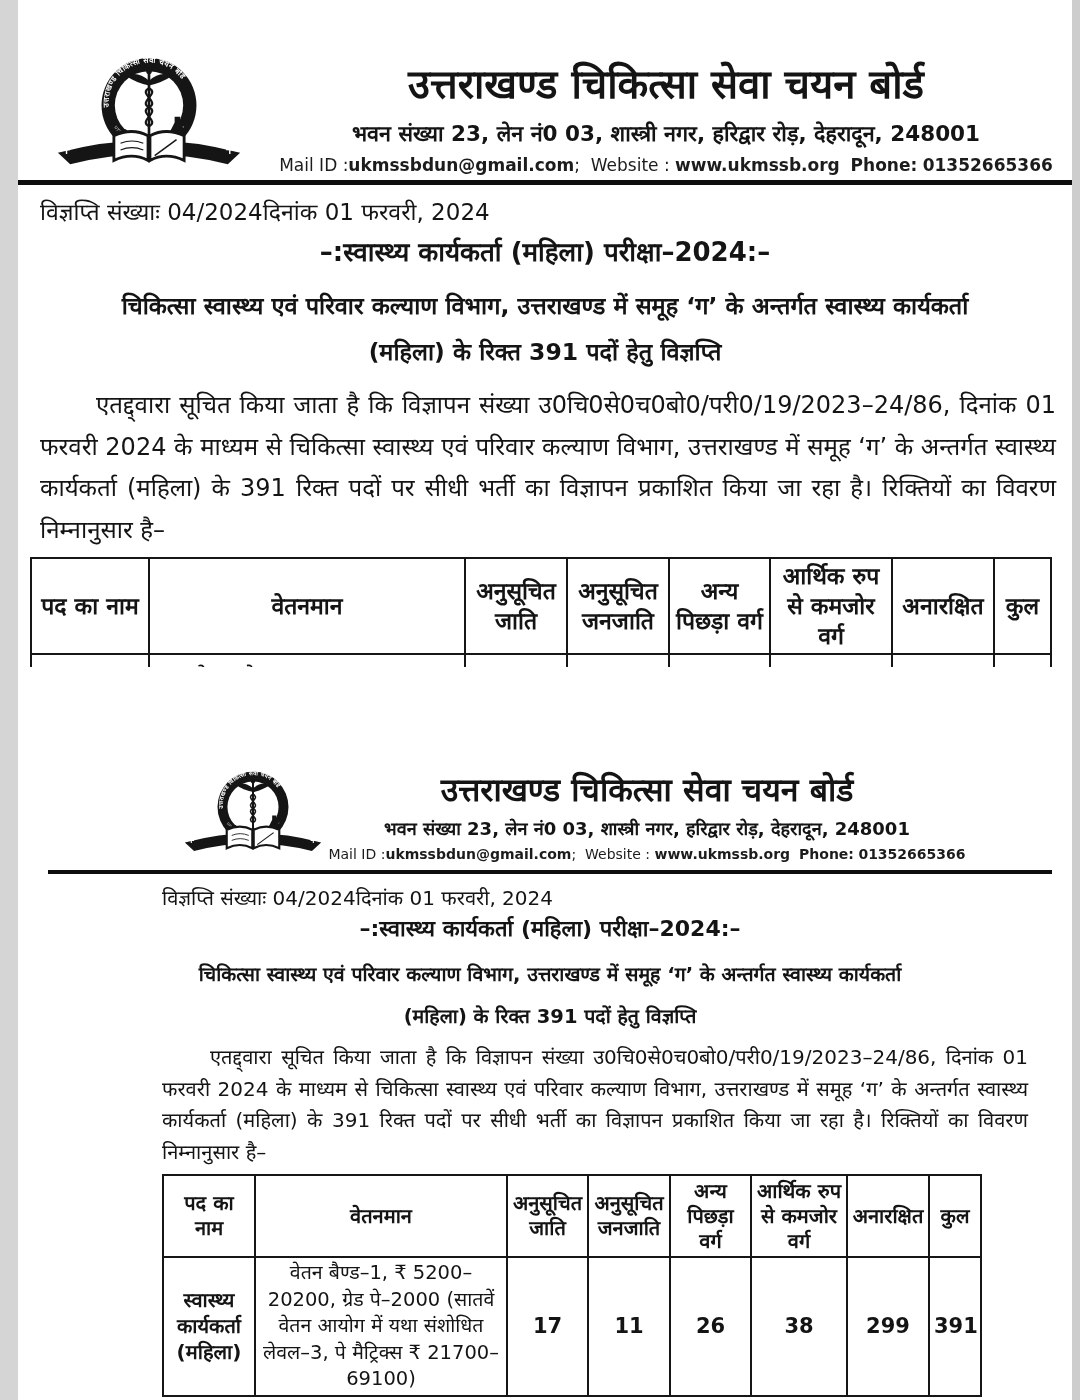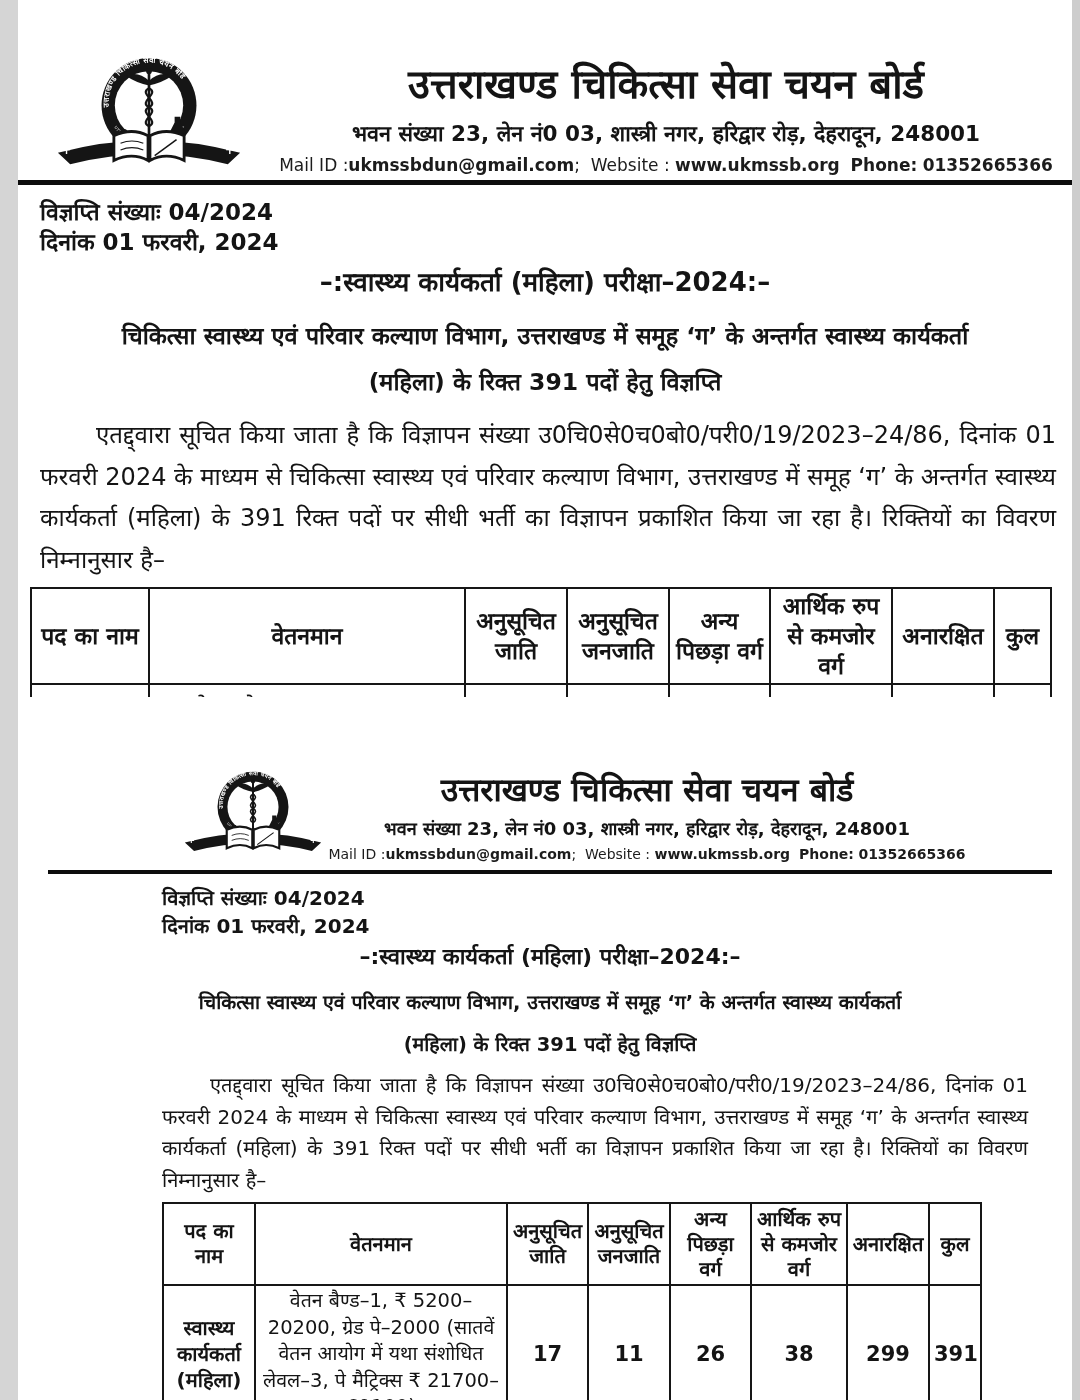--- a/index.html
+++ b/index.html
@@ -13,21 +13,21 @@
   .copy-a{position:absolute;left:18px;top:0;width:1054px;}
   .head-a{position:relative;height:180px;}
   .logo-a{position:absolute;left:36px;top:56px;width:190px;height:112px;}
   .head-text-a{position:absolute;left:250px;right:8px;top:58px;text-align:center;white-space:nowrap;}
   .org-a{font-size:40px;font-weight:700;letter-spacing:0px;line-height:52px;}
   .addr-a{font-size:21.5px;font-weight:700;margin-top:8px;}
   .mail-a{font-size:17px;margin-top:8px;color:#1c1c1c;}
   .mail-a b{font-weight:700;}
   .rule{background:#0d0d0d;}
   .rule-a{height:5px;}
-  .meta{display:flex;justify-content:flex-end;font-weight:700;flex-direction:column;}
+  .meta{display:flex;justify-content:flex-start;font-weight:400;}
   .meta-a{padding:12px 84px 0 22px;font-size:23px;line-height:30px;}
   .exam-a{margin-top:8px;text-align:center;font-size:26px;font-weight:700;line-height:34px;}
   .u{text-underline-offset:6px;text-decoration-thickness:2px;}
   .subject-a{margin-top:14px;text-align:center;font-weight:700;font-size:23.5px;line-height:46px;white-space:nowrap;}
   .para-a{margin:10px 16px 0 22px;font-size:24px;line-height:41.5px;text-align:justify;text-indent:56px;}
   .clip-a{height:110px;overflow:hidden;margin:6px 0 0 12px;width:1024px;}
 
   
   table.vtab{border-collapse:collapse;table-layout:fixed;background:#fff;}
   .vtab th,.vtab td{border:2px solid #161616;padding:2px 4px;overflow:hidden;}

